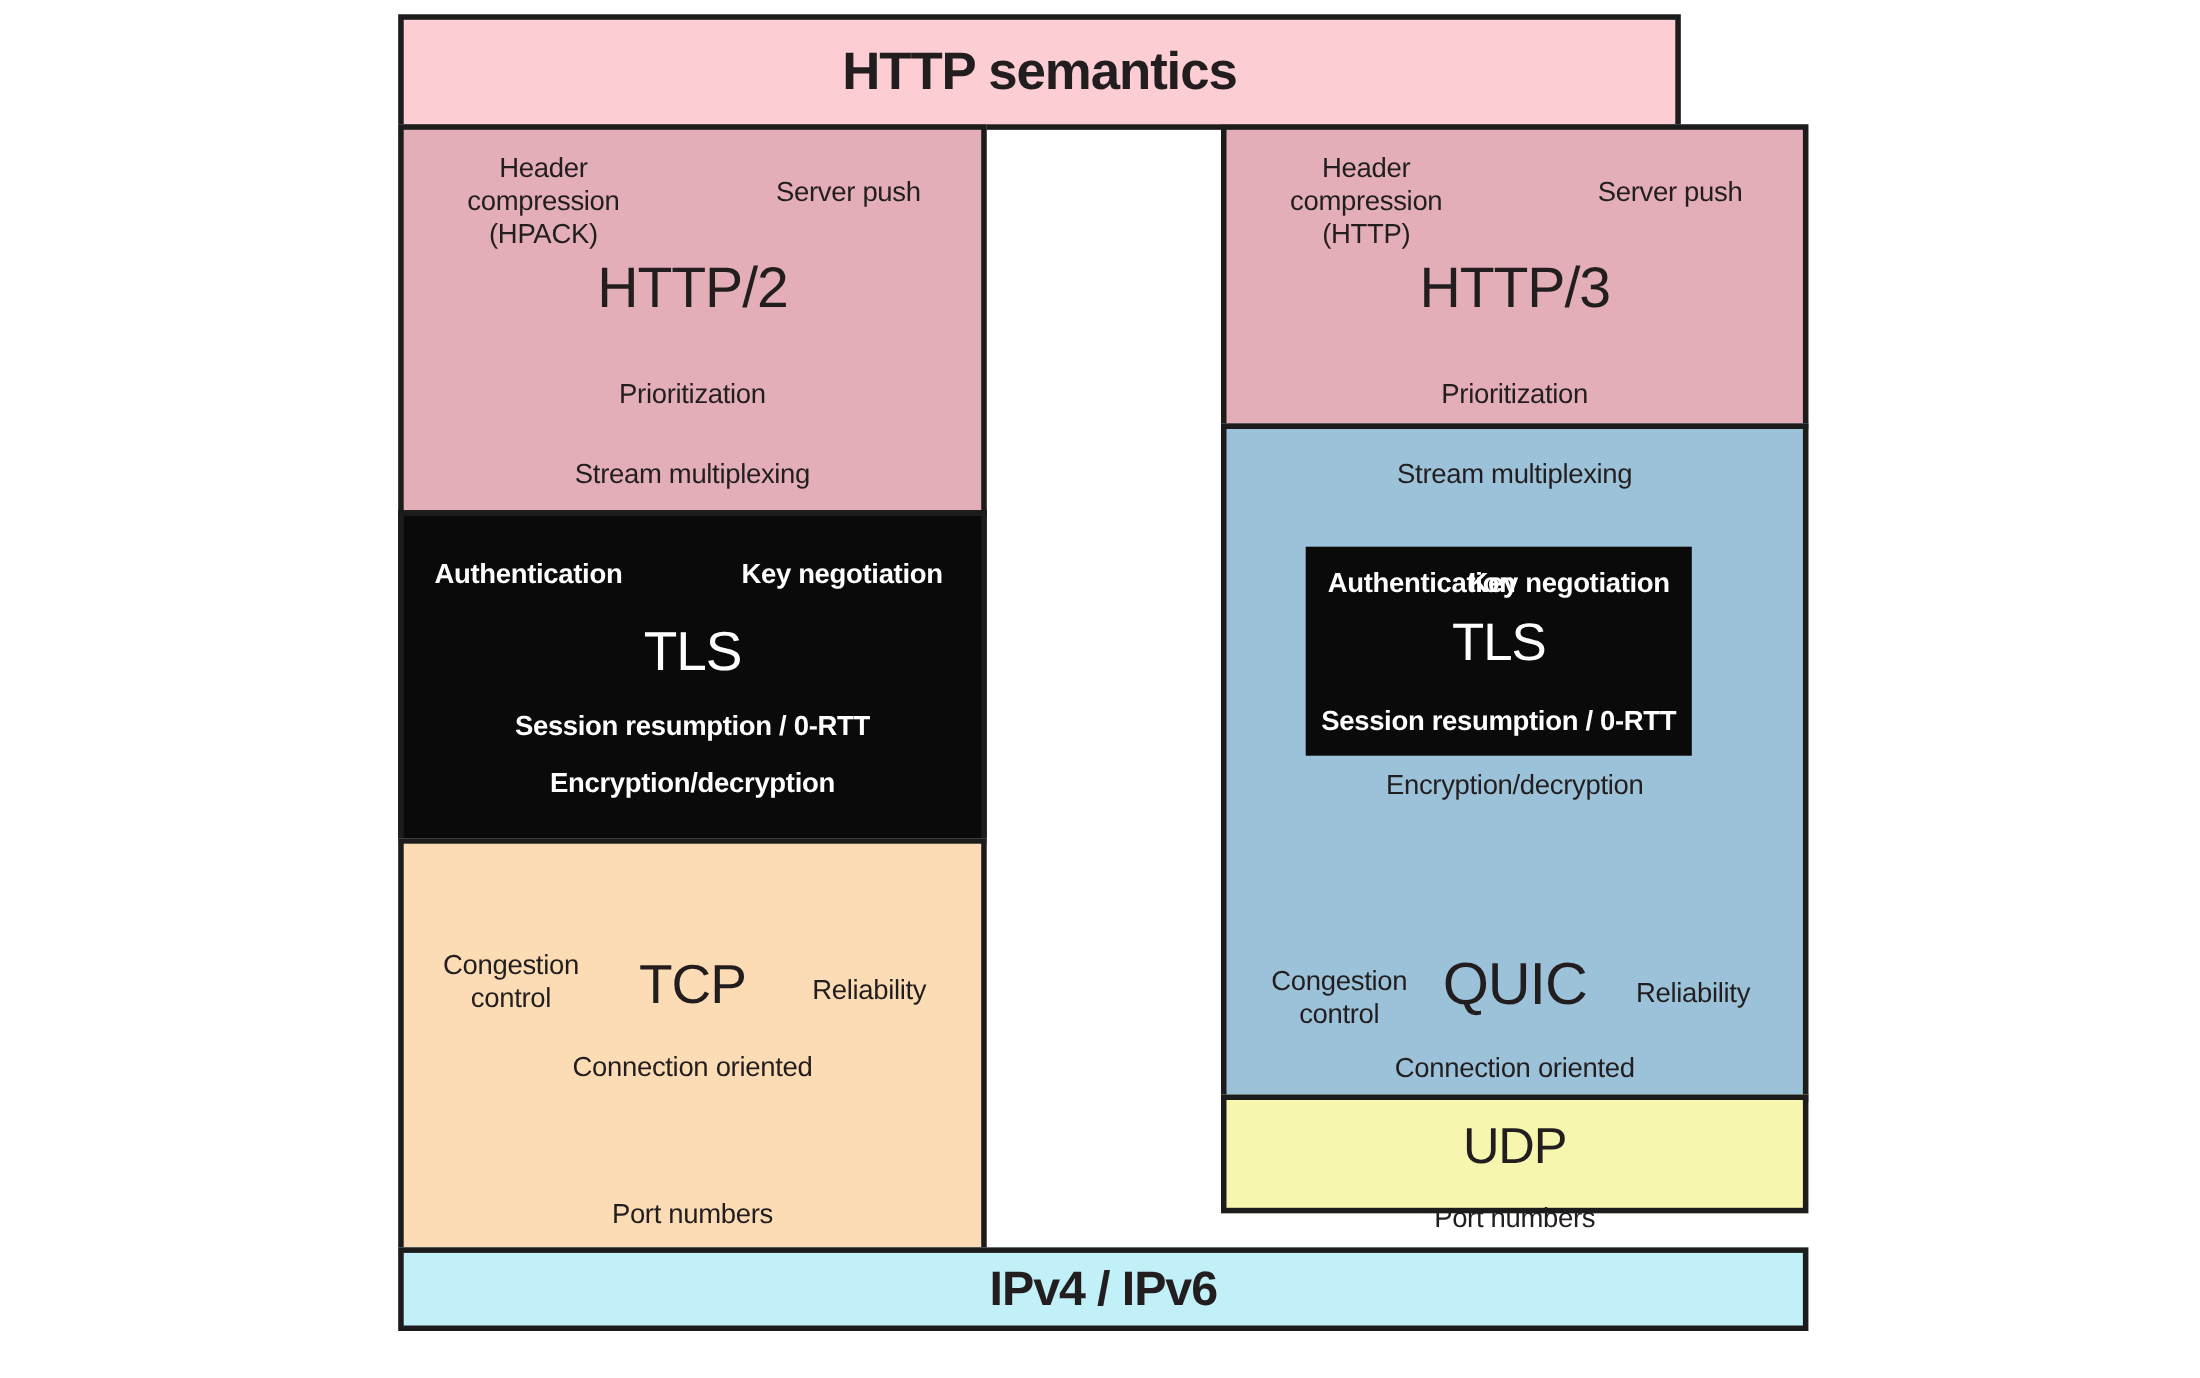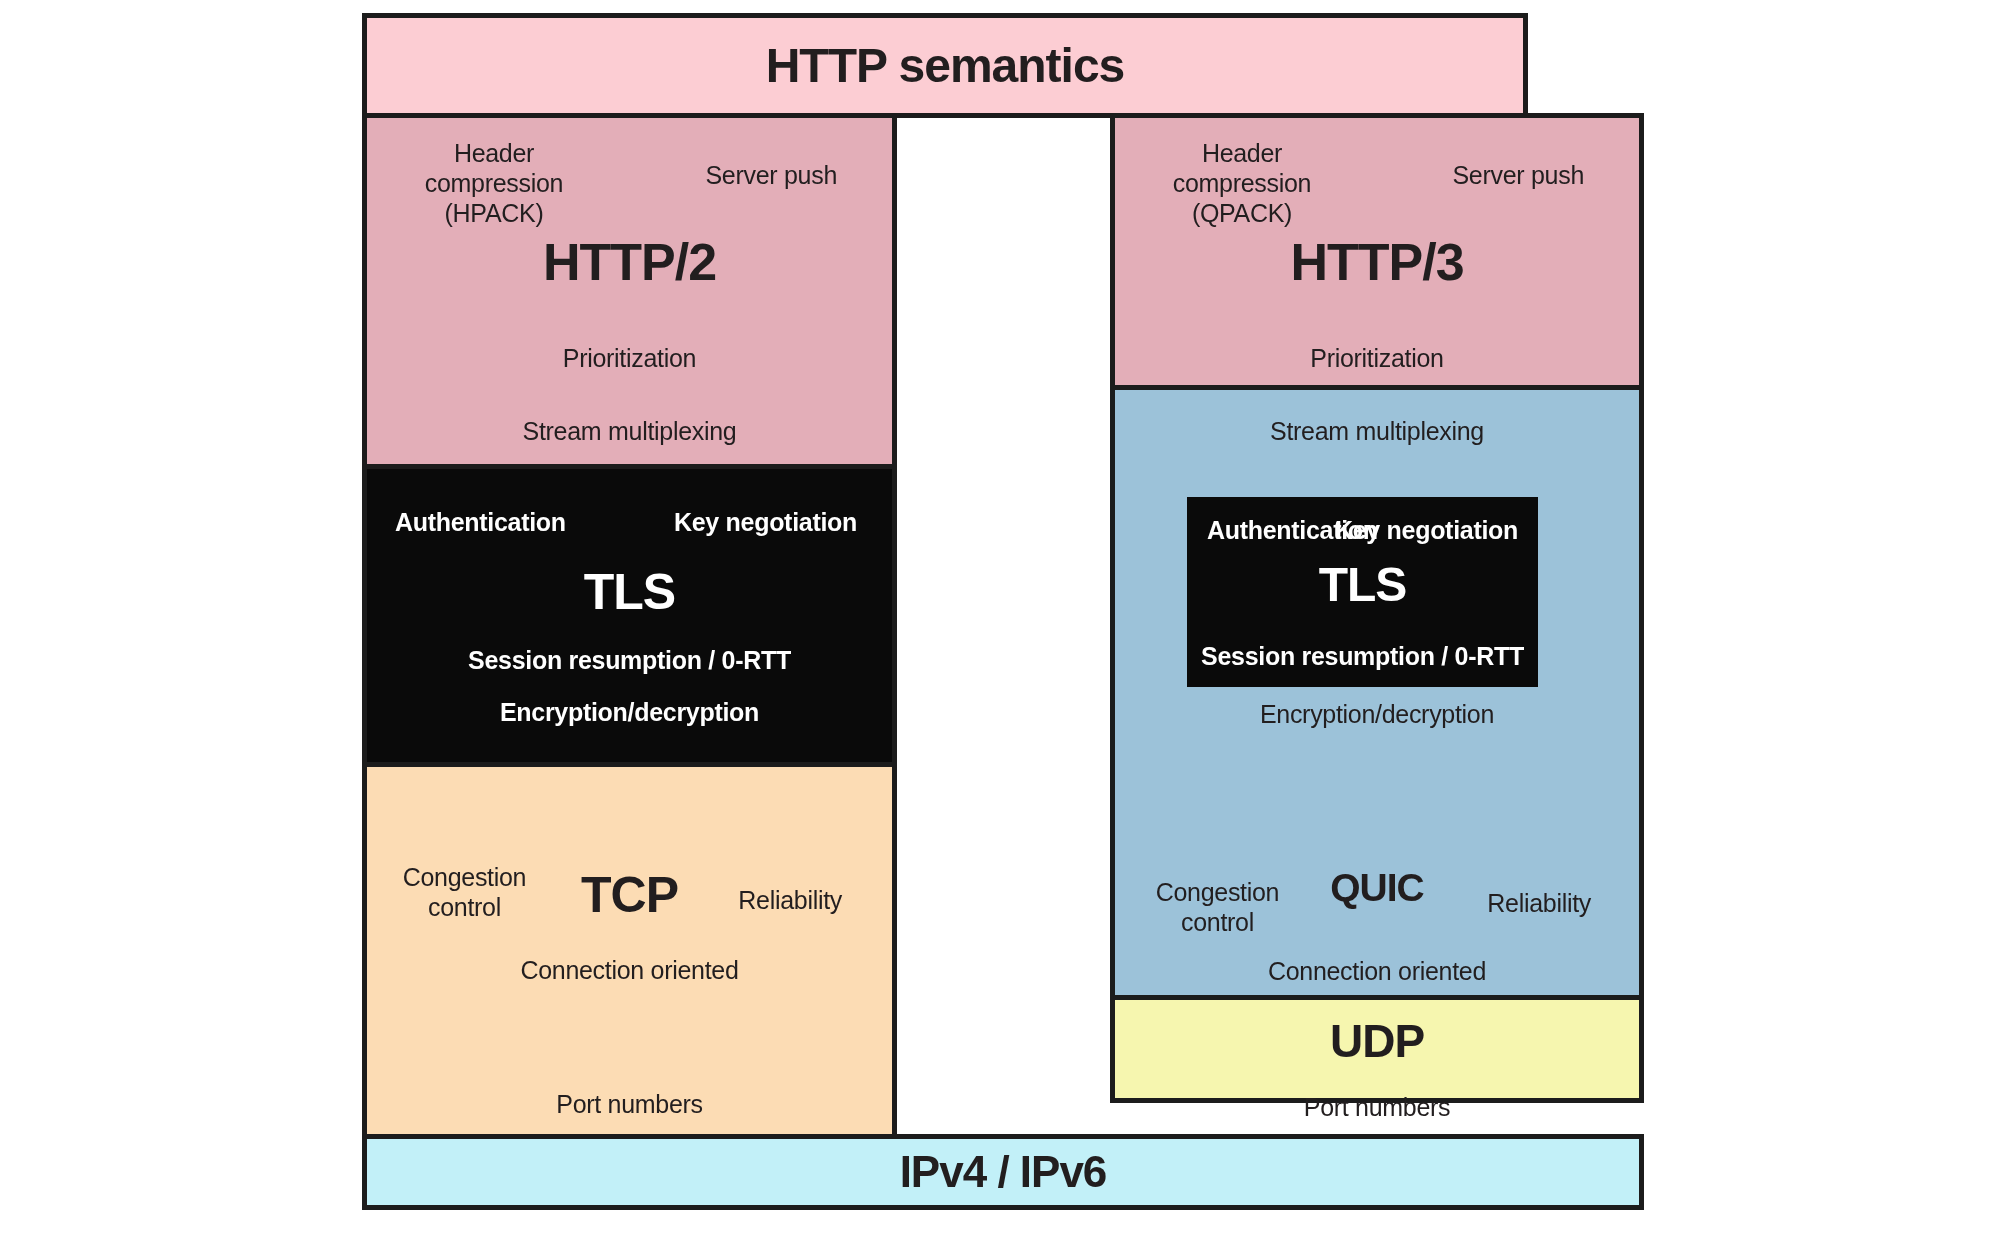--- a/index.html
+++ b/index.html
@@ -18,21 +18,21 @@
   .footer{left:362px;top:1134px;width:1282px;height:76px;background:var(--ip_cyan);
           display:flex;align-items:center;justify-content:center;}
   .http2{left:362px;top:113px;width:535px;height:356px;background:var(--protocol_pink);}
   .tlsL{left:362px;top:464px;width:535px;height:303px;background:var(--tls_black);}
   .tcp{left:362px;top:762px;width:535px;height:377px;background:var(--tcp_peach);}
   .http3{left:1110px;top:113px;width:534px;height:277px;background:var(--protocol_pink);}
   .quic{left:1110px;top:385px;width:534px;height:617px;background:var(--quic_blue);}
   .udp{left:1110px;top:995px;width:534px;height:108px;background:var(--udp_yellow);}
   .tlsR{position:absolute;left:72px;top:107px;width:351px;height:190px;background:var(--tls_black);}
   .title{font-size:48px;font-weight:600;letter-spacing:-1px;}
-  .big{position:absolute;left:0;right:0;text-align:center;font-size:50px;font-weight:700;
+  .big{position:absolute;left:0;right:0;text-align:center;font-size:50px;font-weight:400;
        letter-spacing:-1px;line-height:1;}
   .big.white{color:var(--inverse_ink);}
   .lbl{position:absolute;font-size:25px;line-height:1.2;letter-spacing:-0.3px;white-space:nowrap;}
   .lbl.center{left:0;right:0;text-align:center;}
   .lbl.white{color:var(--inverse_ink);font-weight:bold;}
   .twoline{white-space:normal;text-align:center;}
 </style>
 </head>
 <body>
 
@@ -66,21 +66,21 @@
   </div>
   <div class="big" style="top:103px;">TCP</div>
   <div class="lbl" style="right:50px;top:118px;">Reliability</div>
   <div class="lbl center" style="top:188px;">Connection oriented</div>
   <div class="lbl center" style="top:322px;">Port numbers</div>
 </div>
 
 <div class="box http3">
   <div class="lbl twoline" style="left:18px;top:20px;width:218px;">
     <span>Header compression</span><br>
-    <span>(QPACK)</span>
+    <span>(HTTP)</span>
   </div>
   <div class="lbl" style="right:55px;top:42px;">Server push</div>
   <div class="big" style="top:118px;font-size:52px;">HTTP/3</div>
   <div class="lbl center" style="top:225px;">Prioritization</div>
 </div>
 
 <div class="box quic">
   <div class="lbl center" style="top:26px;">Stream multiplexing</div>
 
   <div class="tlsR">
@@ -88,21 +88,21 @@
     <div class="lbl white" style="right:20px;top:18px;">Key negotiation</div>
     <div class="big white" style="top:64px;font-size:48px;">TLS</div>
     <div class="lbl white center" style="bottom:16px;">Session resumption / 0-RTT</div>
   </div>
 
   <div class="lbl center" style="top:309px;">Encryption/decryption</div>
   <div class="lbl twoline" style="left:35px;top:487px;width:135px;">
     <span>Congestion</span><br>
     <span>control</span>
   </div>
-  <div class="big" style="top:478px;font-size:39px;">QUIC</div>
+  <div class="big" style="top:478px;font-size:54px;">QUIC</div>
   <div class="lbl" style="right:48px;top:498px;">Reliability</div>
   <div class="lbl center" style="top:566px;">Connection oriented</div>
 </div>
 
 <div class="box udp">
   <div class="big" style="top:18px;font-size:46px;">UDP</div>
   <div class="lbl center" style="top:92px;">Port numbers</div>
 </div>
 
 <div class="box footer">

